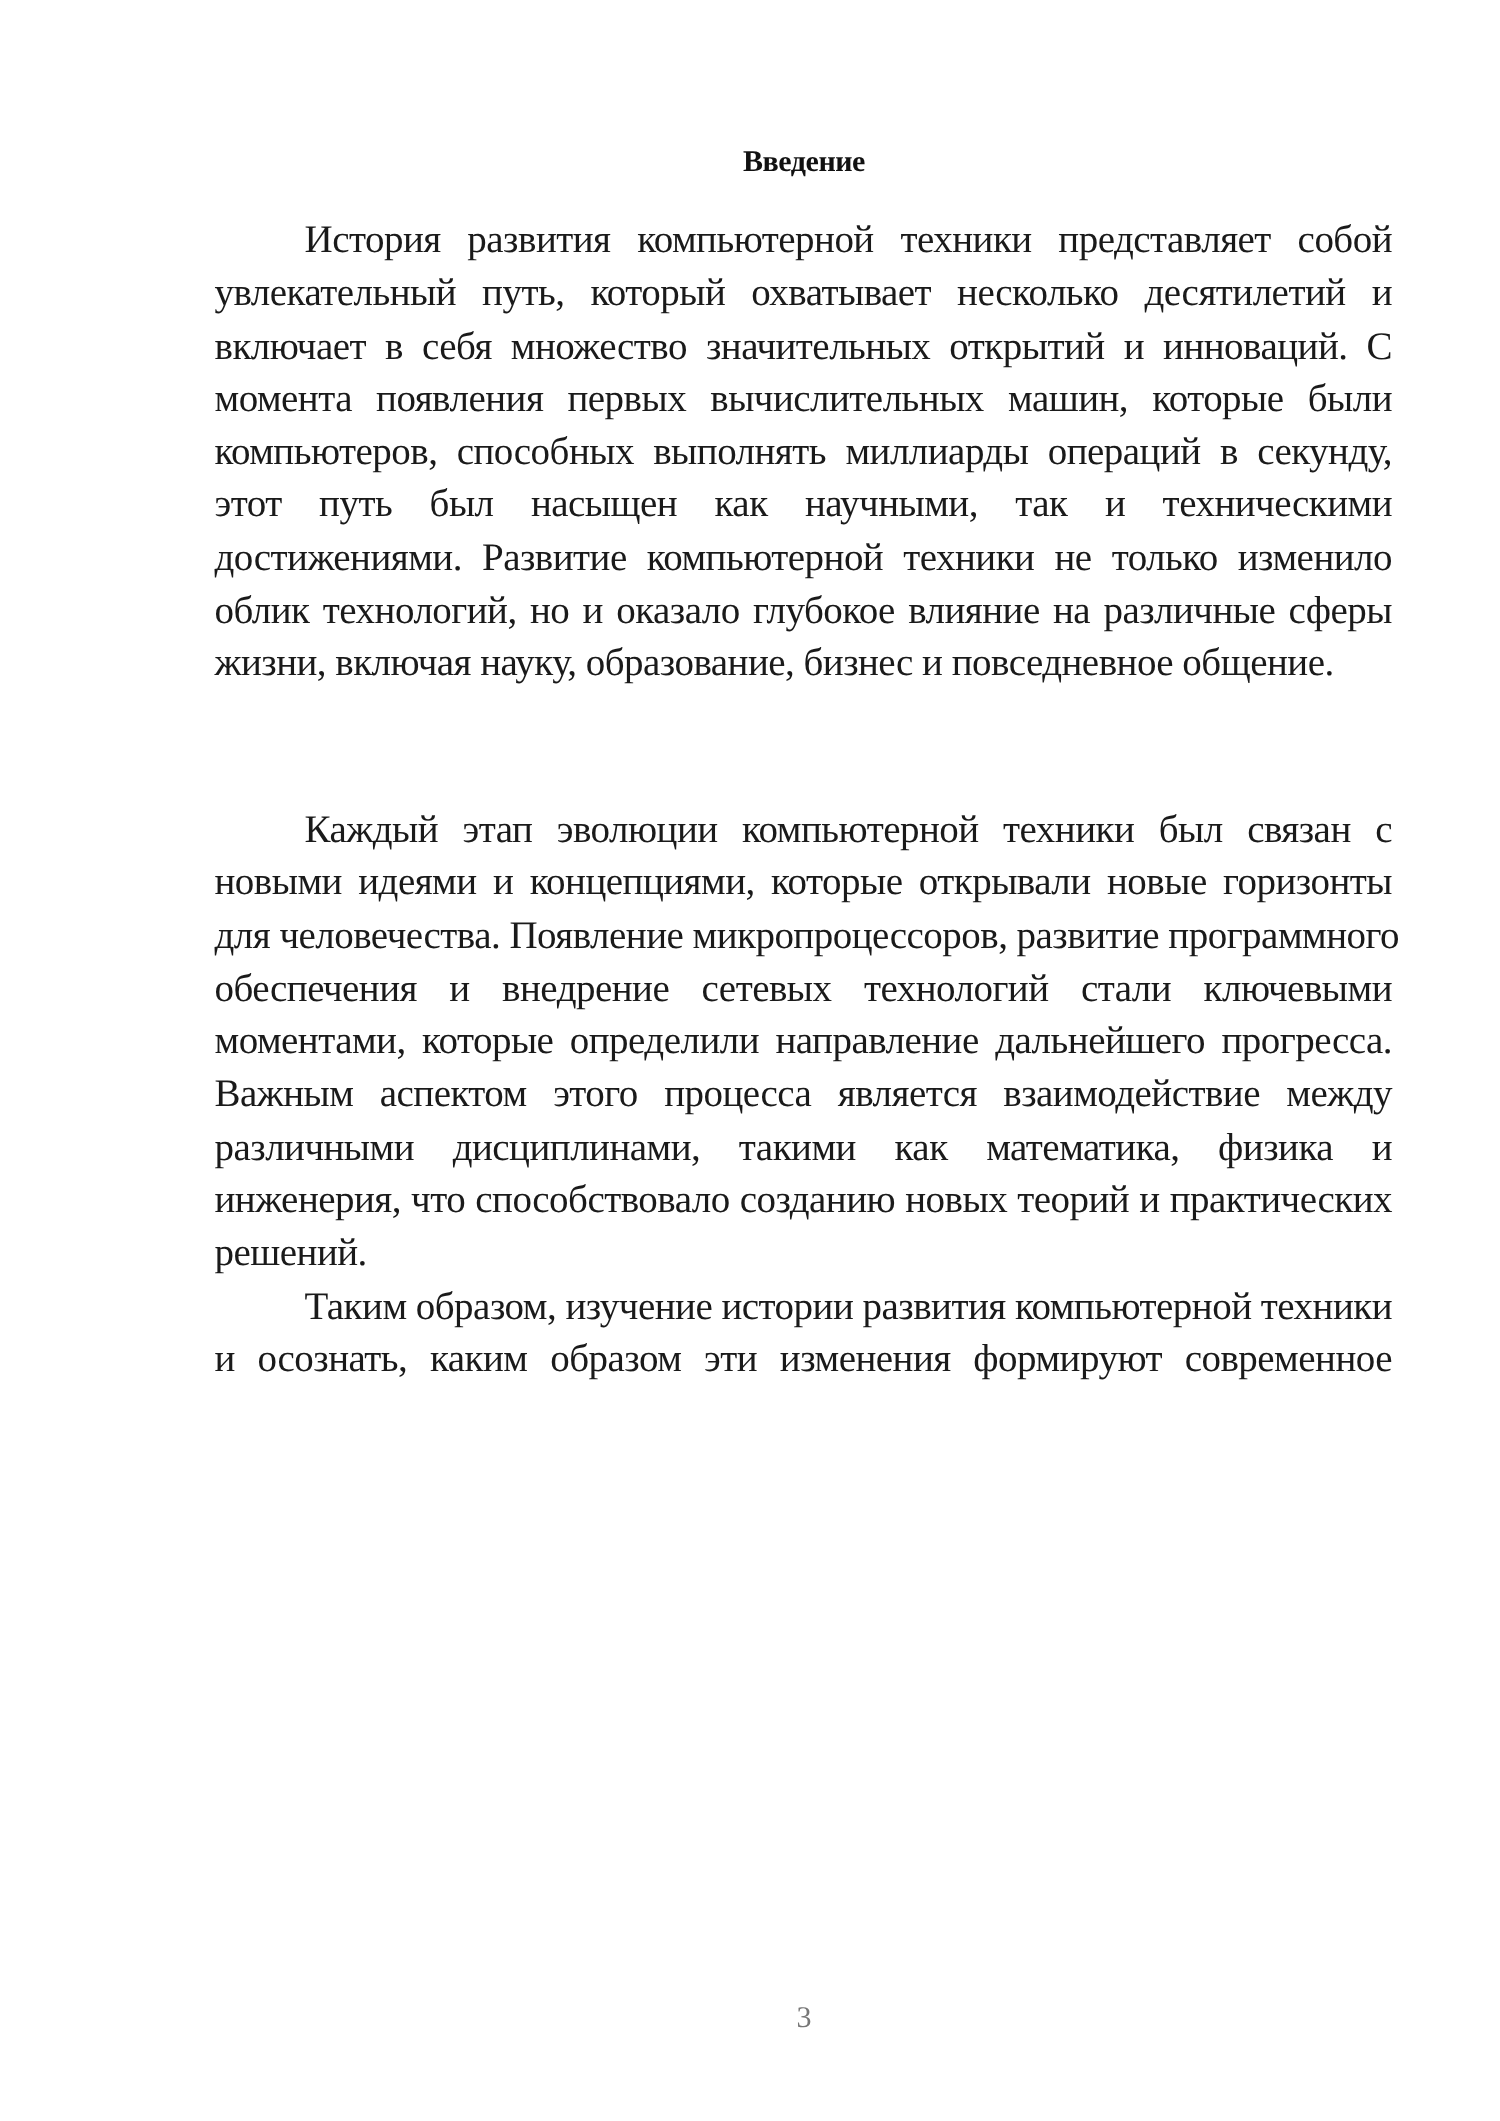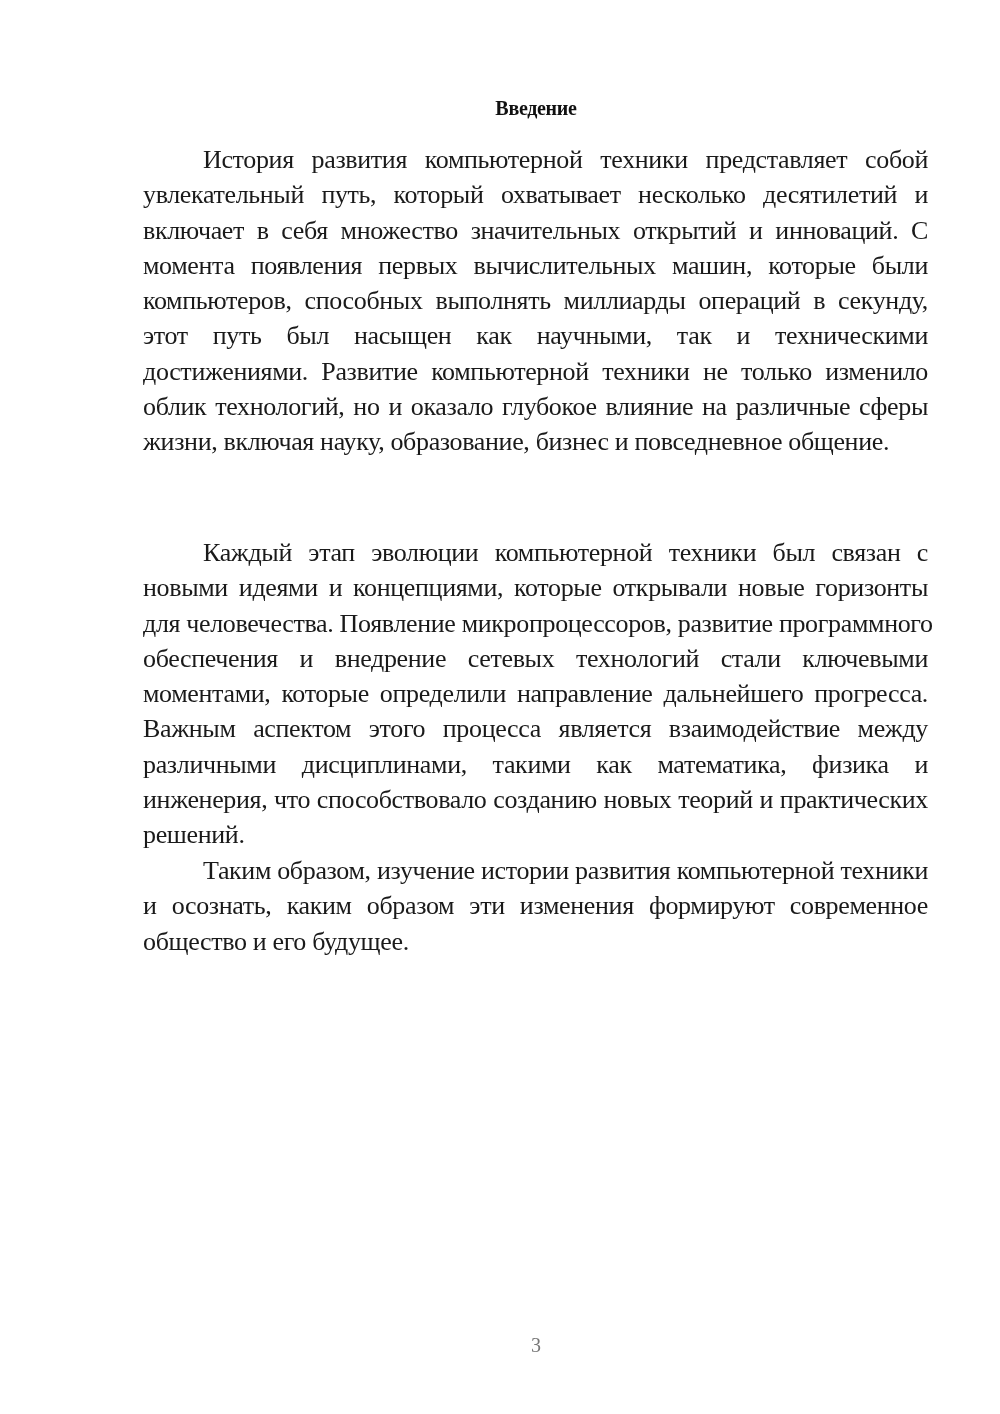--- a/index.html
+++ b/index.html
@@ -49,17 +49,16 @@
     <div class="line">моментами, которые определили направление дальнейшего прогресса.</div>
     <div class="line">Важным аспектом этого процесса является взаимодействие между</div>
     <div class="line">различными дисциплинами, такими как математика, физика и</div>
     <div class="line">инженерия, что способствовало созданию новых теорий и практических</div>
     <div class="line last">решений.</div>
   </div>
 
   <div class="para" style="top:853px;">
     <div class="line indent">Таким образом, изучение истории развития компьютерной техники</div>
     <div class="line">и осознать, каким образом эти изменения формируют современное</div>
-    <div class="line last">общество и его будущее.</div>
   </div>
 
   <div class="pagenum">3</div>
 </div>
 
 </body></html>

